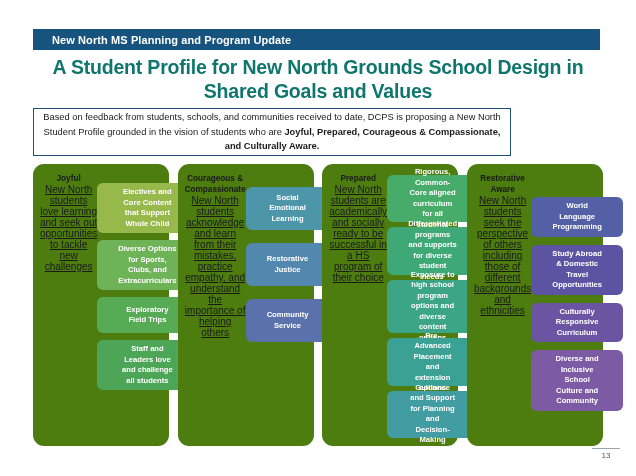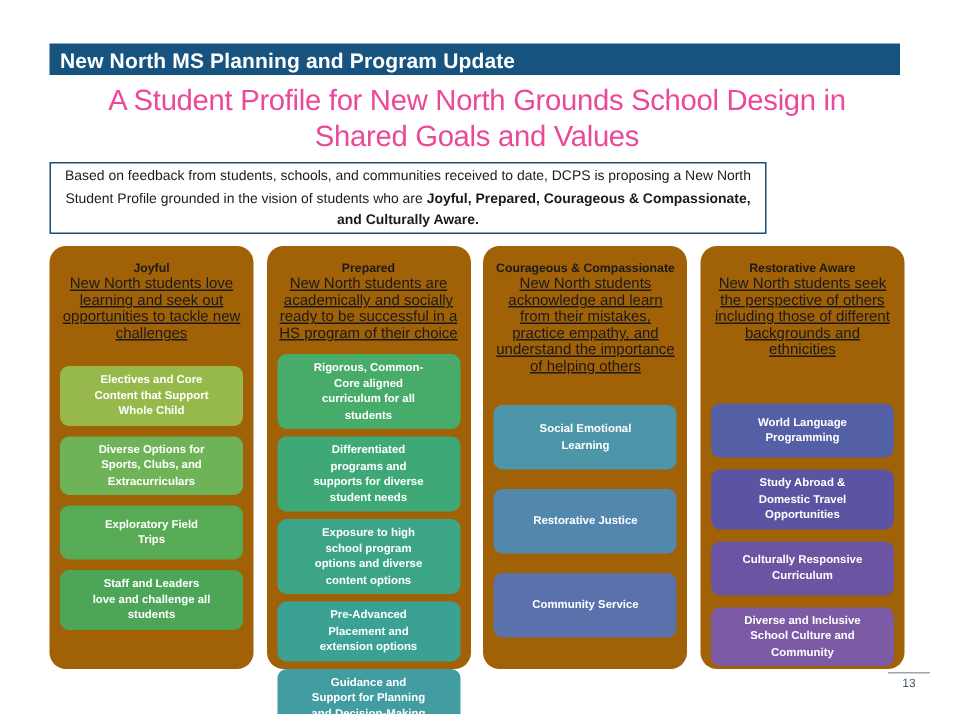--- a/index.html
+++ b/index.html
@@ -28,37 +28,37 @@
     left: 33px;
     top: 29px;
     width: 567px;
     height: 21px;
     background: #17537f;
     display: flex;
     align-items: center;
   }
   .ribbon-label {
     color: #ffffff;
-    font-size: 14px;
+    font-size: 11px;
     font-weight: bold;
     letter-spacing: 0.1px;
-    padding-left: 7px;
+    padding-left: 19px;
     white-space: nowrap;
   }
 
   
   .title {
     position: absolute;
     left: 40px;
     top: 55px;
     width: 556px;
     text-align: center;
-    color: #ec4899;
+    color: #0f766e;
     font-size: 19.5px;
-    font-weight: normal;
+    font-weight: bold;
     line-height: 24px;
     letter-spacing: -0.2px;
   }
 
   
   .callout {
     position: absolute;
     left: 33px;
     top: 108px;
     width: 478px;
@@ -84,26 +84,25 @@
     position: absolute;
     left: 33px;
     top: 164px;
     width: 570px;
     height: 282px;
     display: flex;
     justify-content: space-between;
   }
   .panel {
     width: 136px;
-    background: #a16207;
+    background: #4d7c0f;
     border-radius: 11px;
     box-sizing: border-box;
     padding: 9px 7px 8px 7px;
     display: flex;
-    flex-direction: column;
   }
   .panel-head {
     text-align: center;
     margin-bottom: 6px;
   }
   .panel-title {
     font-size: 8.2px;
     font-weight: bold;
     color: #1a1a1a;
     line-height: 11px;
@@ -194,46 +193,46 @@
         <span class="panel-desc">New North students love learning and seek out opportunities to tackle new challenges</span>
       </div>
       <div class="chips">
         <div class="chip" style="background:#97b94b">Electives and Core Content that Support Whole Child</div>
         <div class="chip" style="background:#6fb359">Diverse Options for Sports, Clubs, and Extracurriculars</div>
         <div class="chip" style="background:#56ab54">Exploratory Field Trips</div>
         <div class="chip" style="background:#4da557">Staff and Leaders love and challenge all students</div>
       </div>
     </div>
 
+    <div class="panel col-courageous">
+      <div class="panel-head">
+        <span class="panel-title">Courageous &amp; Compassionate</span>
+        <span class="panel-desc">New North students acknowledge and learn from their mistakes, practice empathy, and understand the importance of helping others</span>
+      </div>
+      <div class="chips">
+        <div class="chip" style="background:#4d95a8">Social Emotional Learning</div>
+        <div class="chip" style="background:#5287ae">Restorative Justice</div>
+        <div class="chip" style="background:#5a71ab">Community Service</div>
+      </div>
+    </div>
+
     <div class="panel col-prepared">
       <div class="panel-head">
         <span class="panel-title">Prepared</span>
         <span class="panel-desc">New North students are academically and socially ready to be successful in a HS program of their choice</span>
       </div>
       <div class="chips">
         <div class="chip" style="background:#47ab69">Rigorous, Common-Core aligned curriculum for all students</div>
         <div class="chip" style="background:#3fa877">Differentiated programs and supports for diverse student needs</div>
         <div class="chip" style="background:#3ba585">Exposure to high school program options and diverse content options</div>
         <div class="chip" style="background:#3ba194">Pre-Advanced Placement and extension options</div>
         <div class="chip" style="background:#419da1">Guidance and Support for Planning and Decision-Making</div>
       </div>
     </div>
 
-    <div class="panel col-courageous">
-      <div class="panel-head">
-        <span class="panel-title">Courageous &amp; Compassionate</span>
-        <span class="panel-desc">New North students acknowledge and learn from their mistakes, practice empathy, and understand the importance of helping others</span>
-      </div>
-      <div class="chips">
-        <div class="chip" style="background:#4d95a8">Social Emotional Learning</div>
-        <div class="chip" style="background:#5287ae">Restorative Justice</div>
-        <div class="chip" style="background:#5a71ab">Community Service</div>
-      </div>
-    </div>
-
     <div class="panel col-cultural">
       <div class="panel-head">
         <span class="panel-title">Restorative Aware</span>
         <span class="panel-desc">New North students seek the perspective of others including those of different backgrounds and ethnicities</span>
       </div>
       <div class="chips">
         <div class="chip" style="background:#5360a6">World Language Programming</div>
         <div class="chip" style="background:#5d53a3">Study Abroad &amp; Domestic Travel Opportunities</div>
         <div class="chip" style="background:#6b54a2">Culturally Responsive Curriculum</div>
         <div class="chip" style="background:#7d5aa4">Diverse and Inclusive School Culture and Community</div>

